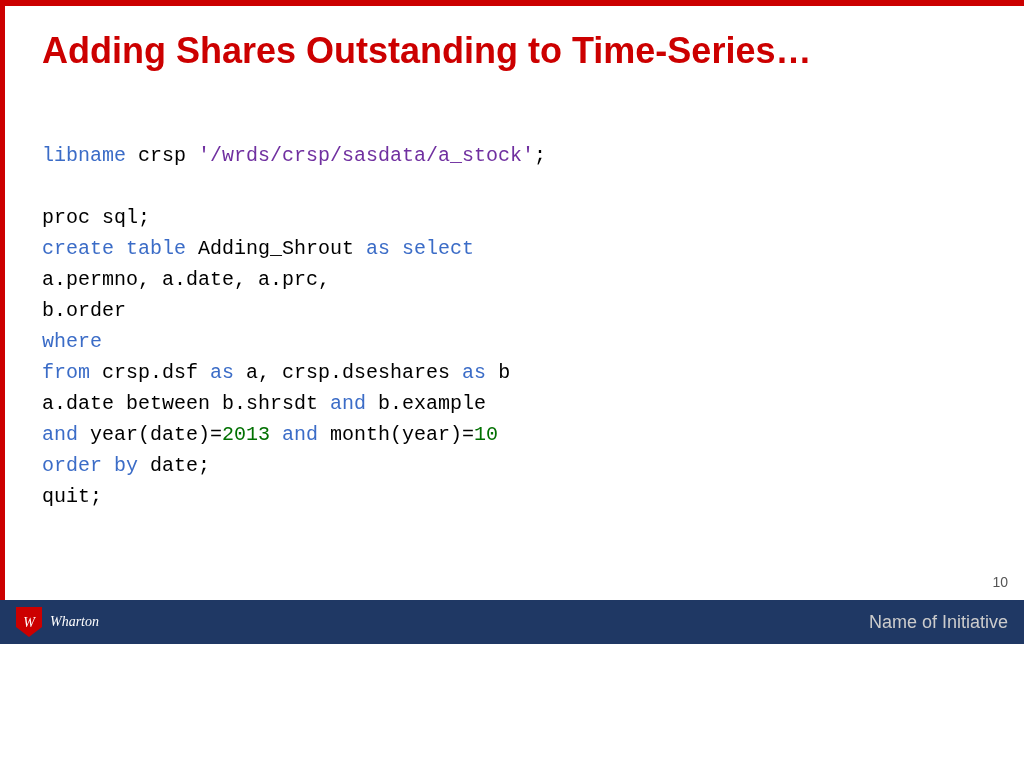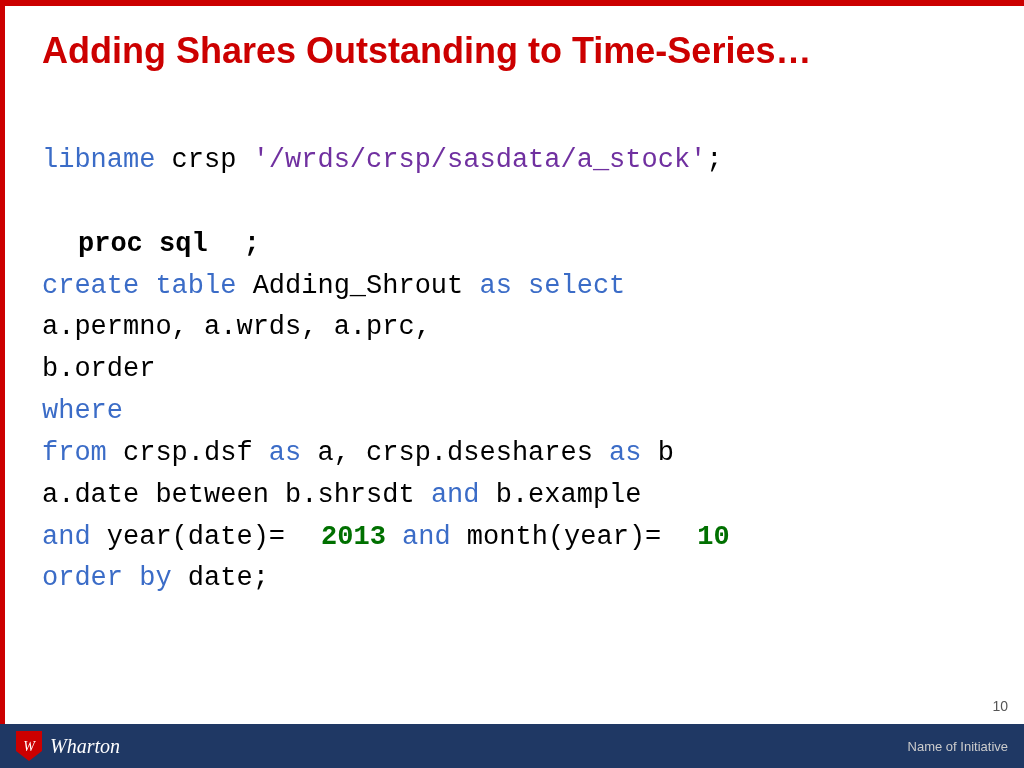--- a/index.html
+++ b/index.html
@@ -8,21 +8,21 @@
       width: 1024px;
       height: 768px;
       background: #ffffff;
       font-family: Arial, sans-serif;
       overflow: hidden;
       position: relative;
     }
 
     .slide {
       width: 1024px;
-      height: 768px;
+      height: 644px;
       position: relative;
       background: #ffffff;
     }
 
     
     .top-border {
       width: 100%;
       height: 6px;
       background: #cc0000;
       position: absolute;
@@ -42,34 +42,34 @@
       font-family: Arial, sans-serif;
     }
 
     
     .code-block {
       position: absolute;
       top: 140px;
       left: 42px;
       right: 44px;
       font-family: 'Courier New', Courier, monospace;
-      font-size: 27px;
+      font-size: 20px;
       line-height: 1.55;
     }
 
     .code-line {
       display: block;
       white-space: pre;
     }
 
     
     .blue { color: #3b6cc7; }
     .purple { color: #7030a0; }
     .black { color: #000000; }
-    .bold { font-weight: bold; margin-left: 36px; }
+    .bold { font-weight: normal; }
     .green-num { color: #007000; }
 
     
     .footer {
       position: absolute;
       bottom: 0;
       left: 0;
       right: 0;
       height: 44px;
       background: #1f3864;
@@ -80,28 +80,28 @@
     }
 
     .footer-logo {
       display: flex;
       align-items: center;
       gap: 8px;
     }
 
     .footer-logo-text {
       color: #ffffff;
-      font-size: 20px;
+      font-size: 14px;
       font-family: 'Times New Roman', serif;
       font-style: italic;
     }
 
     .footer-right-text {
       color: #cccccc;
-      font-size: 13px;
+      font-size: 18px;
     }
 
     .page-number {
       position: absolute;
       bottom: 54px;
       right: 16px;
       font-size: 14px;
       color: #555555;
     }
 
@@ -127,36 +127,37 @@
   <div class="code-block">
 
     <span class="code-line"><span class="blue">libname</span><span class="black"> crsp </span><span class="purple">'/wrds/crsp/sasdata/a_stock'</span><span class="black">;</span></span>
 
     <span class="code-line">&nbsp;</span>
 
     <span class="code-line"><span class="black bold">proc sql</span><span class="black bold">;</span></span>
 
     <span class="code-line"><span class="blue">create table</span><span class="black"> Adding_Shrout </span><span class="blue">as select</span></span>
 
-    <span class="code-line"><span class="black">a.permno, a.wrds, a.prc,</span></span>
+    <span class="code-line"><span class="black">a.permno, a.date, a.prc,</span></span>
 
     <span class="code-line"><span class="black">b.order</span></span>
 
     <span class="code-line"><span class="blue">where</span></span>
 
     <span class="code-line"><span class="blue">from</span><span class="black"> crsp.dsf </span><span class="blue">as</span><span class="black"> a, crsp.dseshares </span><span class="blue">as</span><span class="black"> b</span></span>
 
 
     <span class="code-line"><span class="black">a.date between b.shrsdt </span><span class="blue">and</span><span class="black"> b.example</span></span>
 
 
     <span class="code-line"><span class="blue">and</span><span class="black"> year(date)=</span><span class="green-num bold">2013</span><span class="blue"> and</span><span class="black"> month(year)=</span><span class="green-num bold">10</span></span>
 
     <span class="code-line"><span class="blue">order by</span><span class="black"> date;</span></span>
 
+    <span class="code-line"><span class="black bold">quit</span><span class="black bold">;</span></span>
 
   </div>
 
   <div class="page-number">10</div>
 
   <div class="footer">
     <div class="footer-logo">
 
       <svg width="26" height="30" viewBox="0 0 26 30">
         <path d="M0,0 L26,0 L26,20 L13,30 L0,20 Z" fill="#cc0000"></path>

